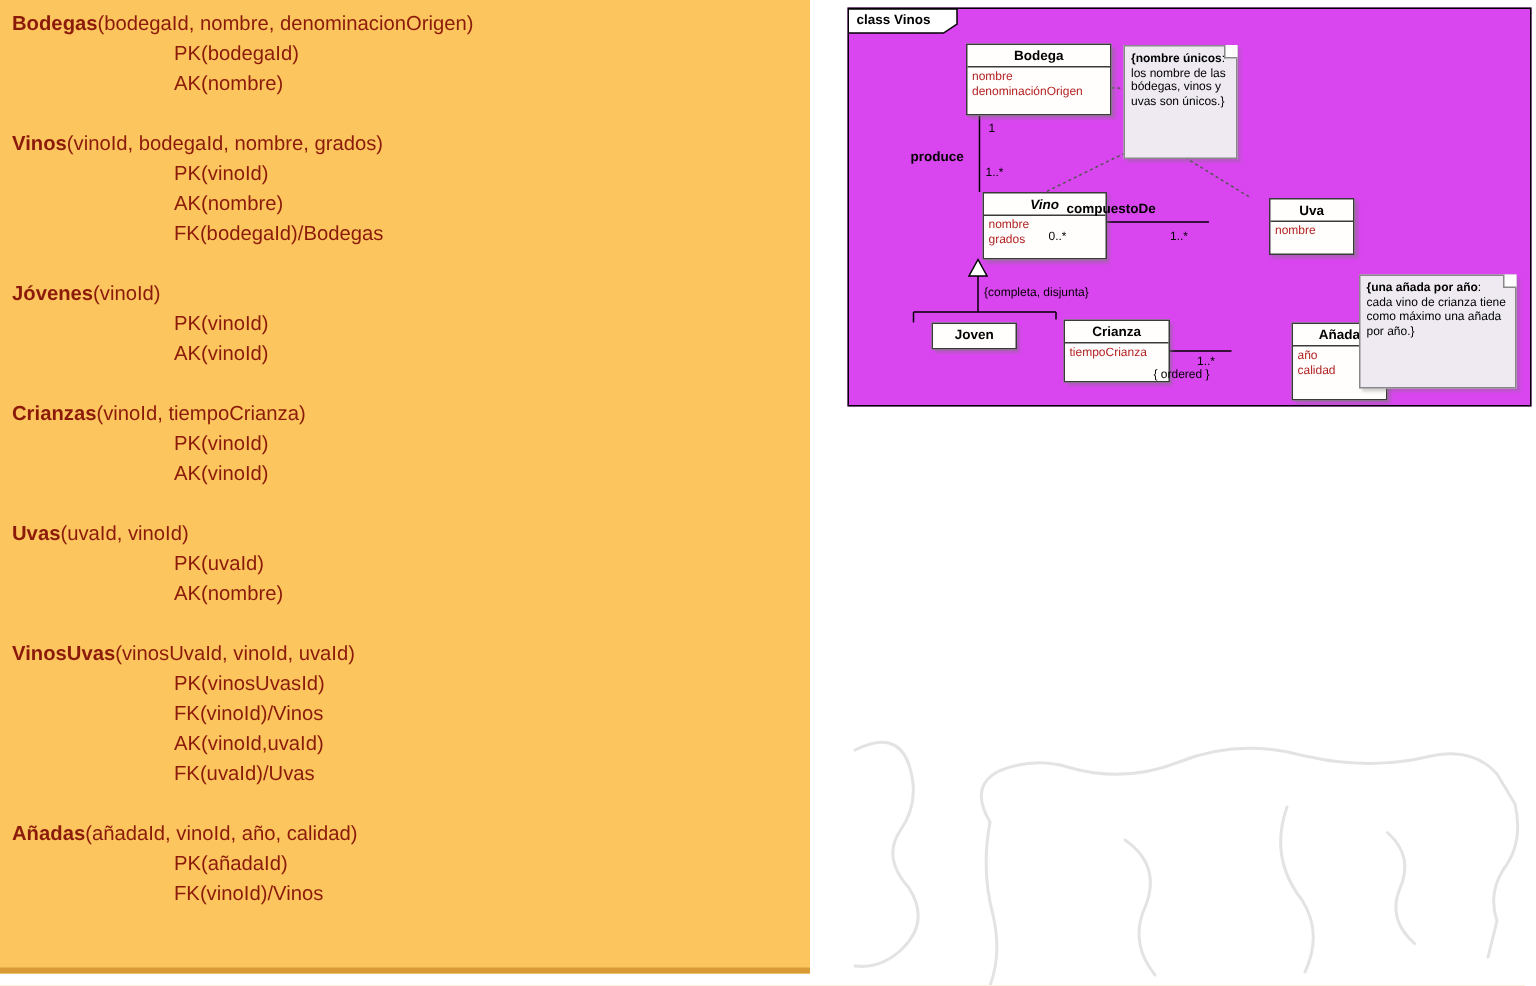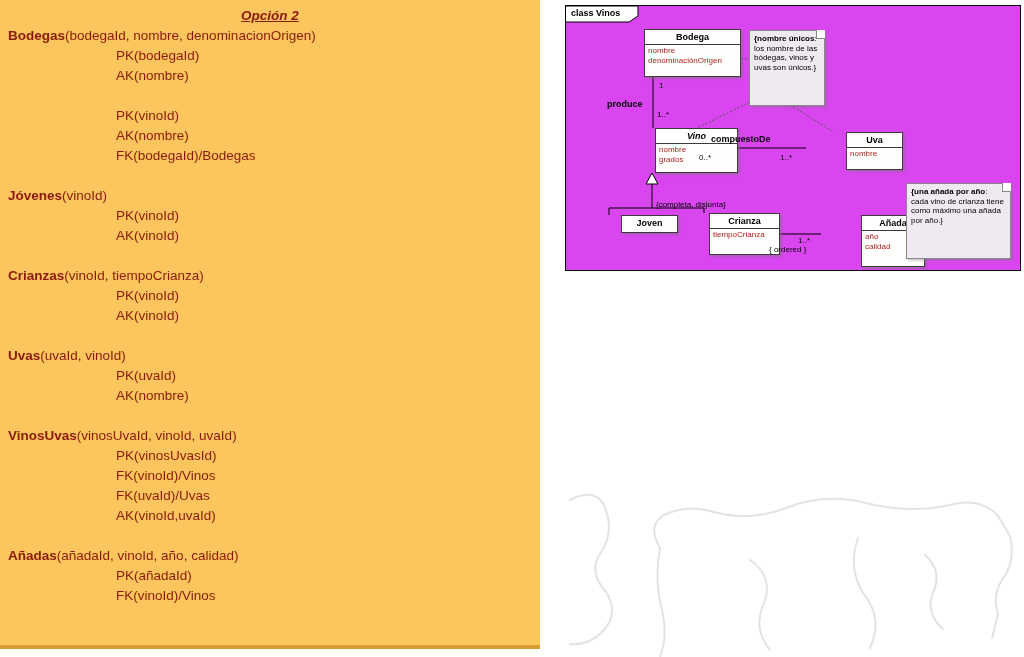--- a/index.html
+++ b/index.html
@@ -44,29 +44,29 @@
 
   
   .map{position:absolute;left:540px;top:430px;}
 </style>
 </head>
 <body>
 
 <div id="stage">
 
   <div class="panel">
-    <div class="title">Opción 2</div>
 
     <div class="rel">
       <div class="head"><span class="rn">Bodegas</span><span>(bodegaId, nombre, denominacionOrigen)</span></div>
       <div class="ln">PK(bodegaId)</div>
       <div class="ln">AK(nombre)</div>
     </div>
 
     <div class="rel">
+      <div class="head"><span class="rn">Vinos</span><span>(vinoId, bodegaId, nombre, grados)</span></div>
       <div class="ln">PK(vinoId)</div>
       <div class="ln">AK(nombre)</div>
       <div class="ln">FK(bodegaId)/Bodegas</div>
     </div>
 
     <div class="rel">
       <div class="head"><span class="rn">Jóvenes</span><span>(vinoId)</span></div>
       <div class="ln">PK(vinoId)</div>
       <div class="ln">AK(vinoId)</div>
     </div>
@@ -80,22 +80,22 @@
     <div class="rel">
       <div class="head"><span class="rn">Uvas</span><span>(uvaId, vinoId)</span></div>
       <div class="ln">PK(uvaId)</div>
       <div class="ln">AK(nombre)</div>
     </div>
 
     <div class="rel">
       <div class="head"><span class="rn">VinosUvas</span><span>(vinosUvaId, vinoId, uvaId)</span></div>
       <div class="ln">PK(vinosUvasId)</div>
       <div class="ln">FK(vinoId)/Vinos</div>
+      <div class="ln">AK(vinoId,uvaId)</div>
       <div class="ln">FK(uvaId)/Uvas</div>
-      <div class="ln">AK(vinoId,uvaId)</div>
     </div>
 
     <div class="rel">
       <div class="head"><span class="rn">Añadas</span><span>(añadaId,  vinoId, año, calidad)</span></div>
       <div class="ln">PK(añadaId)</div>
       <div class="ln">FK(vinoId)/Vinos</div>
     </div>
   </div>
 
   <div class="frame">
@@ -160,21 +160,21 @@
     <div class="lbl" style="left:214px;top:147px;">1..*</div>
 
     <div class="cls" style="left:240px;top:126px;width:57px;height:38px;">
       <div class="t">Uva</div>
       <div class="sep"></div>
       <div class="a">
         <div>nombre</div>
       </div>
     </div>
 
-    <div class="lbl" style="left:90px;top:184px;margin-top:10px;">{completa, disjunta}</div>
+    <div class="lbl" style="left:90px;top:184px;">{completa, disjunta}</div>
 
     <div class="cls" style="left:15px;top:209px;width:57px;height:18px;">
       <div class="t">Joven</div>
     </div>
 
     <div class="cls" style="left:103px;top:207px;width:71px;height:42px;">
       <div class="t">Crianza</div>
       <div class="sep"></div>
       <div class="a">
         <div>tiempoCrianza</div>

